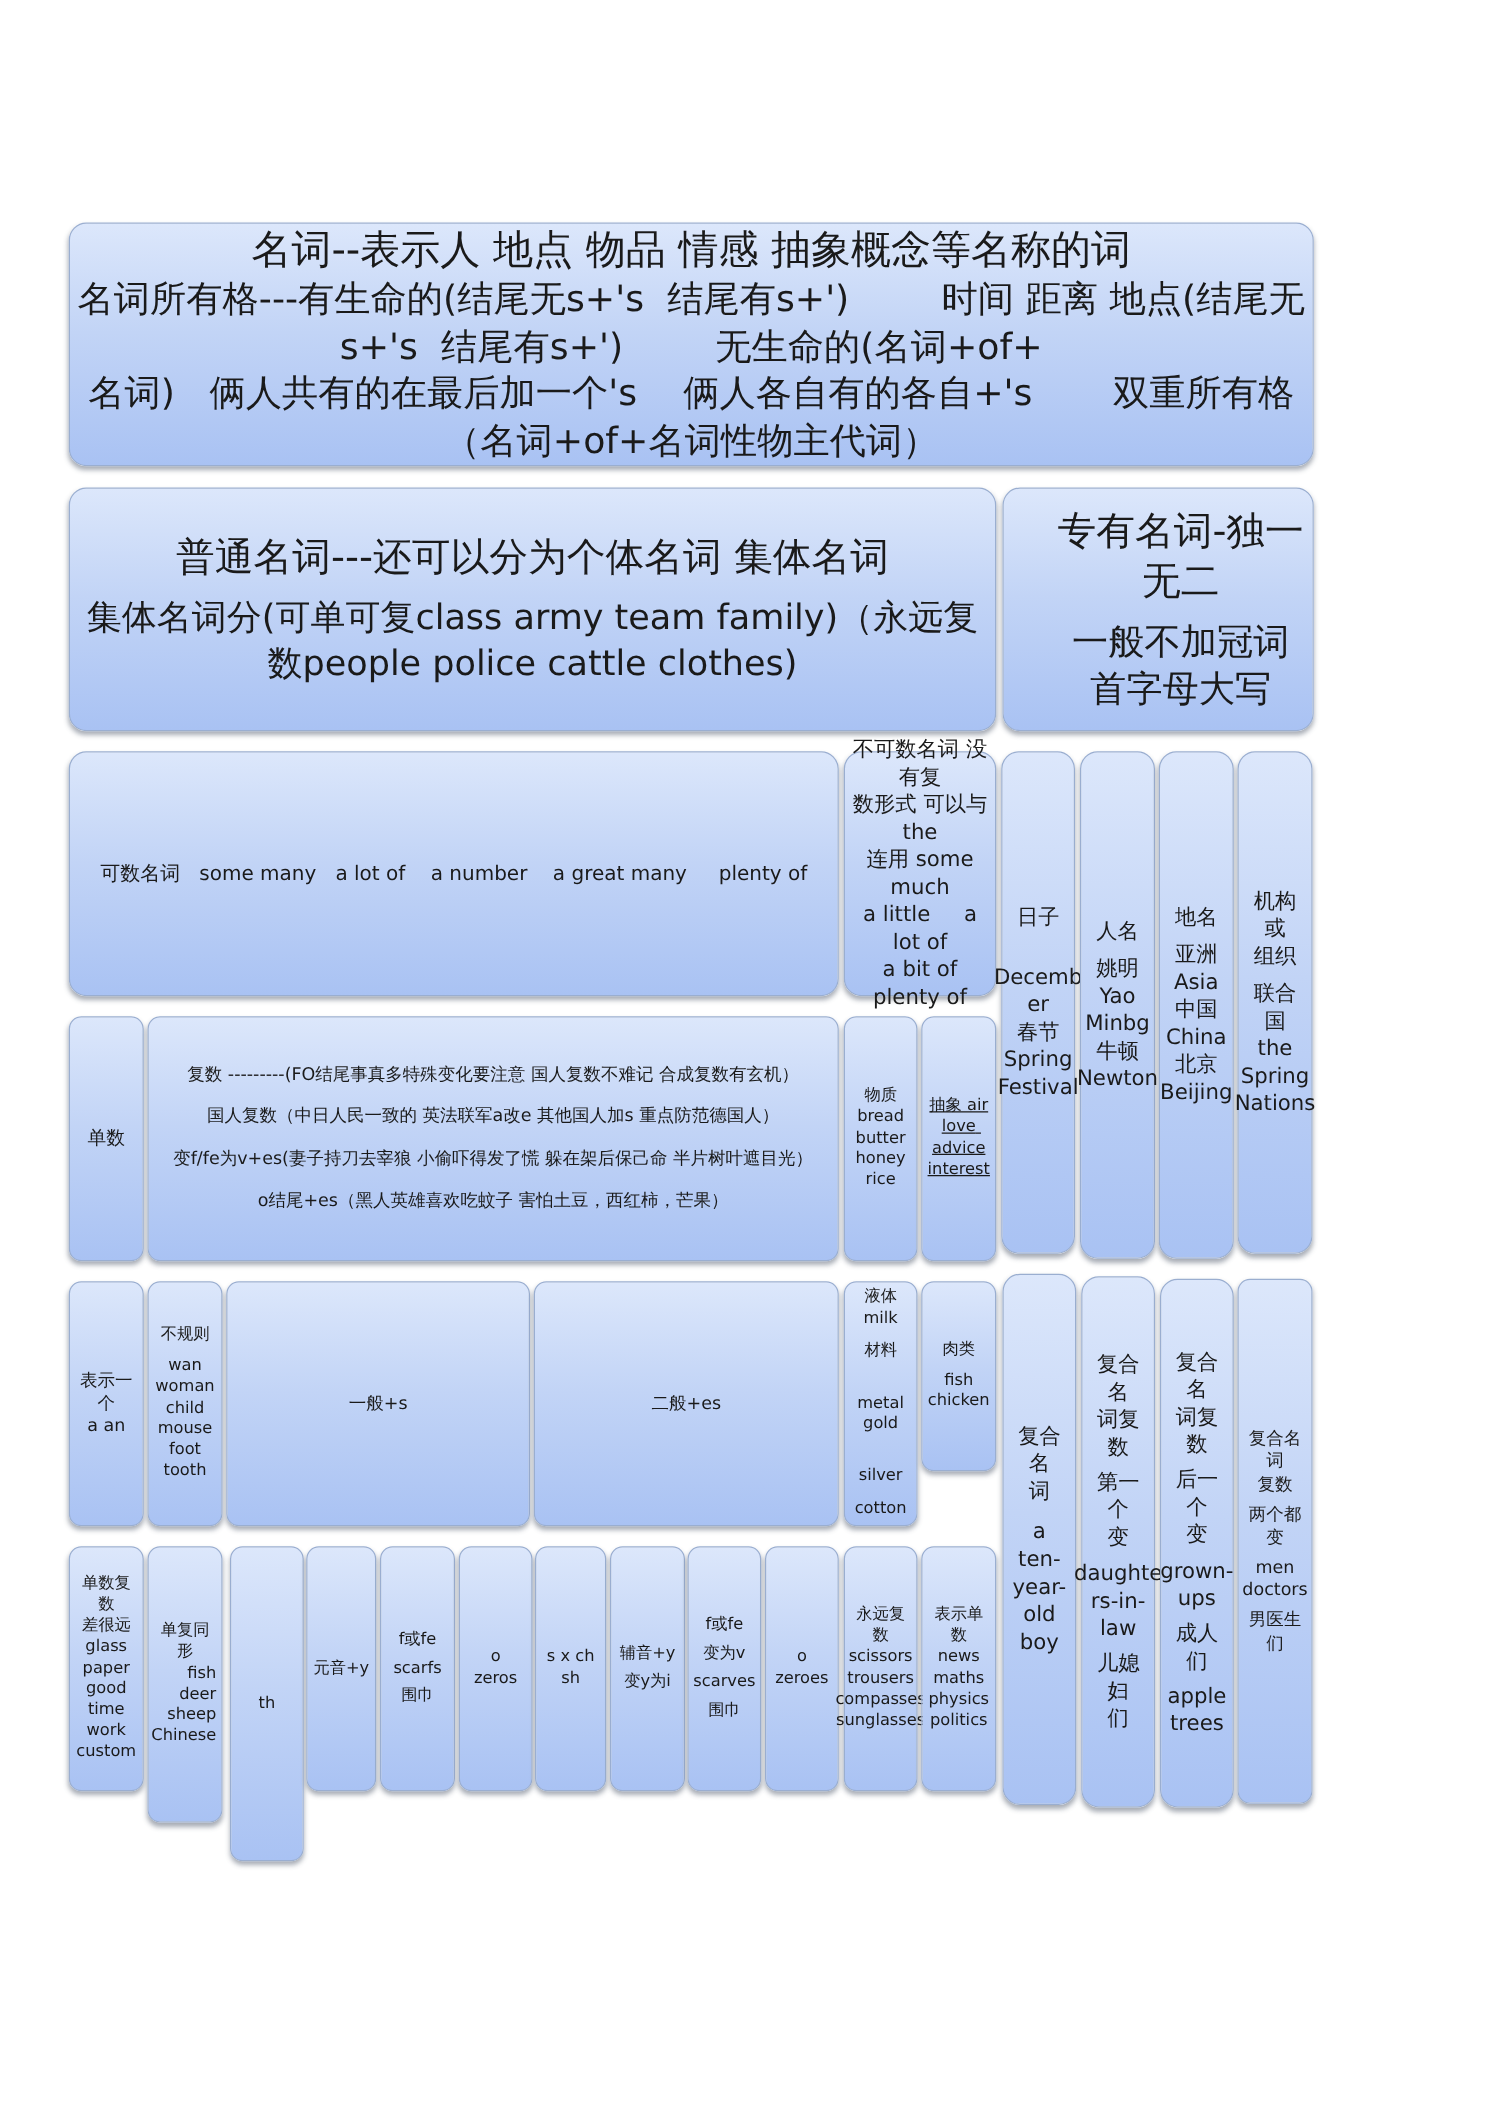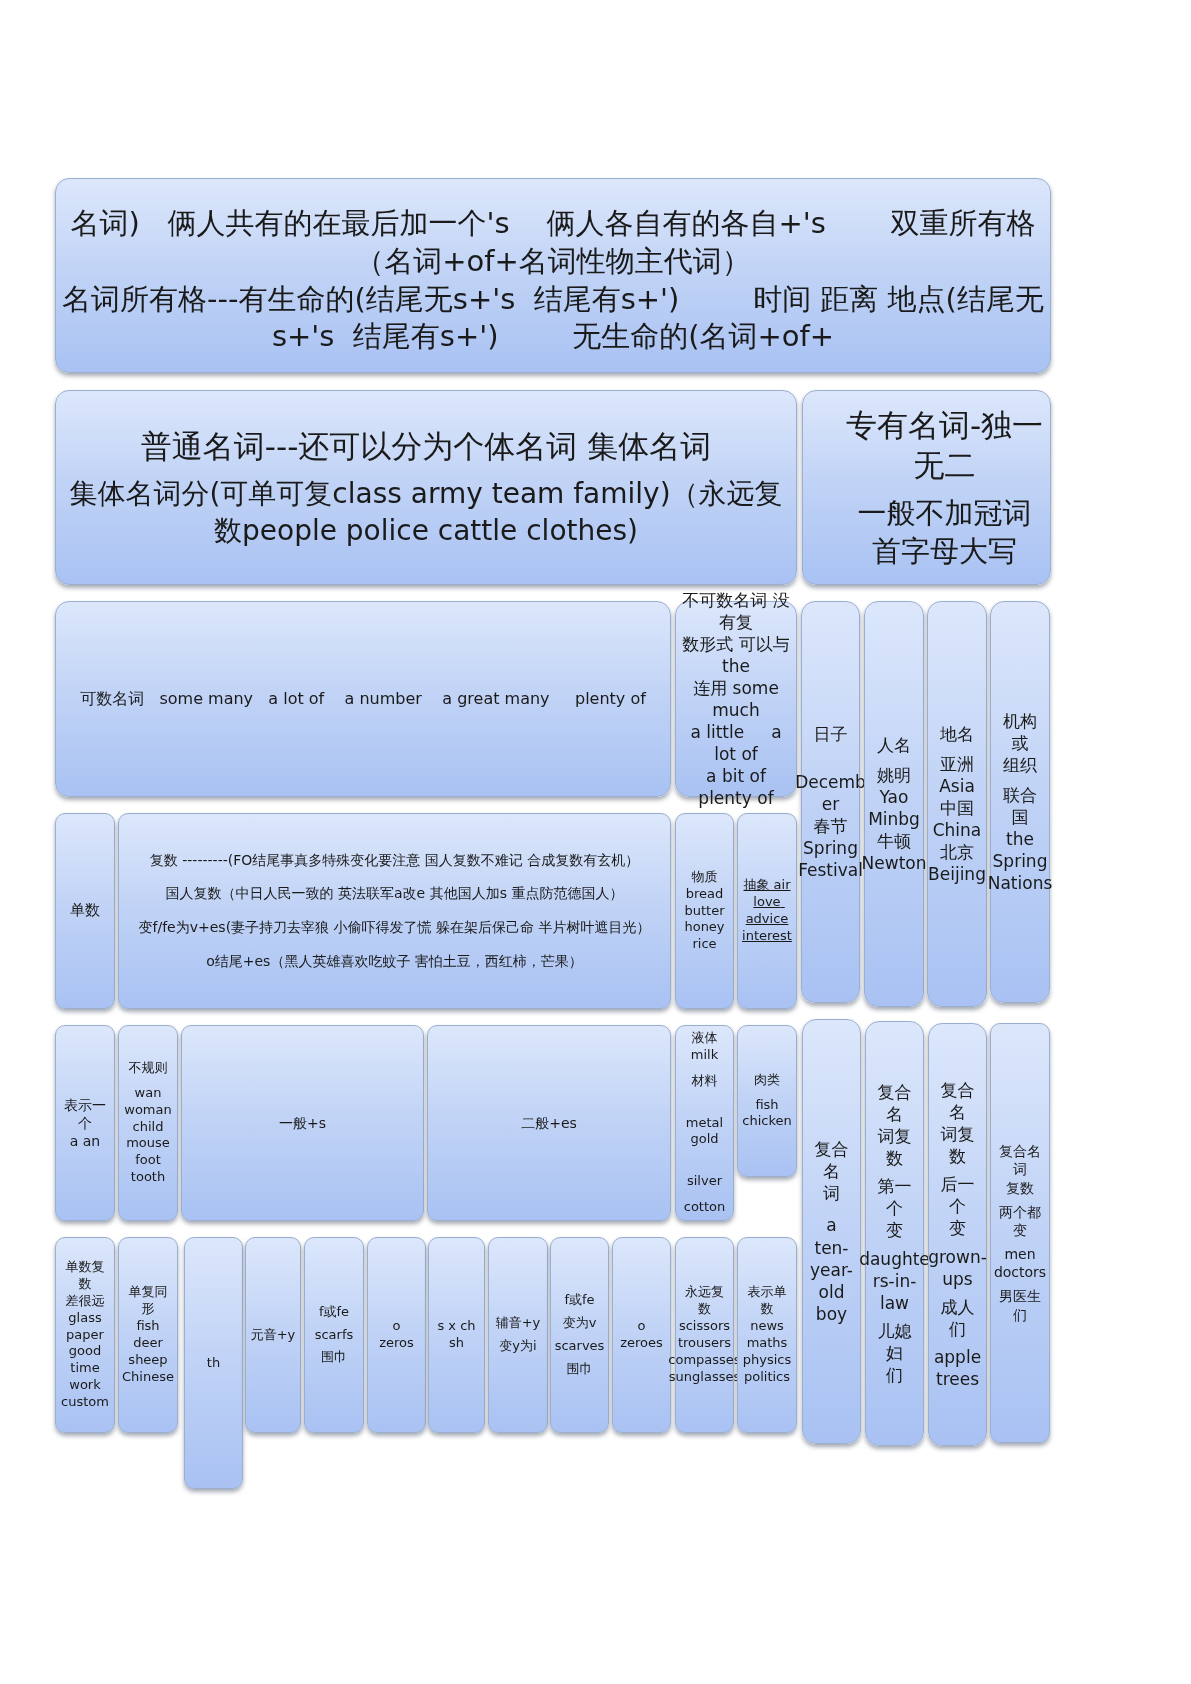--- a/index.html
+++ b/index.html
@@ -18,23 +18,24 @@
   .line { display:block; white-space:pre-wrap; }
   .h-top { font-size:32px; }
   .h-sub { font-size:29px; }
   .h2 { font-size:31px; }
   .gap { height:10px; }
 </style>
 </head>
 <body>
 
 <div class="box" style="left:55px;top:178px;width:996px;height:195px;">
+  <span class="line h-top">名词--表示人 地点 物品 情感 抽象概念等名称的词</span>
   <span class="gap"></span>
+  <span class="line h-sub">名词所有格---有生命的(结尾无s+'s  结尾有s+')        时间 距离 地点(结尾无s+'s  结尾有s+')        无生命的(名词+of+</span>
   <span class="line h-sub">名词)   俩人共有的在最后加一个's    俩人各自有的各自+'s       双重所有格（名词+of+名词性物主代词）</span>
-  <span class="line h-sub">名词所有格---有生命的(结尾无s+'s  结尾有s+')        时间 距离 地点(结尾无s+'s  结尾有s+')        无生命的(名词+of+</span>
 </div>
 
 <div class="box" style="left:55px;top:390px;width:742px;height:195px;">
   <span class="line h2">普通名词---还可以分为个体名词 集体名词</span>
   <span class="gap"></span>
   <span class="line h2" style="font-size:28px">集体名词分(可单可复class army team family)（永远复数people police cattle clothes)</span>
 </div>
 
 <div class="box" style="left:802px;top:390px;width:249px;height:195px;padding-left:40px;">
   <span class="line h2">专有名词-独一无二</span>
@@ -118,21 +119,21 @@
 </div>
 
 <div class="box small" style="left:55px;top:1237px;width:60px;height:196px;">
   <span class="line">单数复数</span>
   <span class="line">差很远</span>
   <span class="line">glass paper</span>
   <span class="line">good time</span>
   <span class="line">work</span>
   <span class="line">custom</span>
 </div>
-<div class="box small" style="left:118px;top:1237px;width:60px;height:196px;">
+<div class="box small" style="left:118px;top:1237px;width:60px;height:221px;align-items:flex-end;">
   <span class="line">单复同形</span>
   <span class="line">fish</span>
   <span class="line">deer</span>
   <span class="line">sheep</span>
   <span class="line">Chinese</span>
 </div>
 <div class="box small" style="left:184px;top:1237px;width:59px;height:252px;">
   <span class="line">th</span>
 </div>
 <div class="box small" style="left:245px;top:1237px;width:56px;height:196px;">

